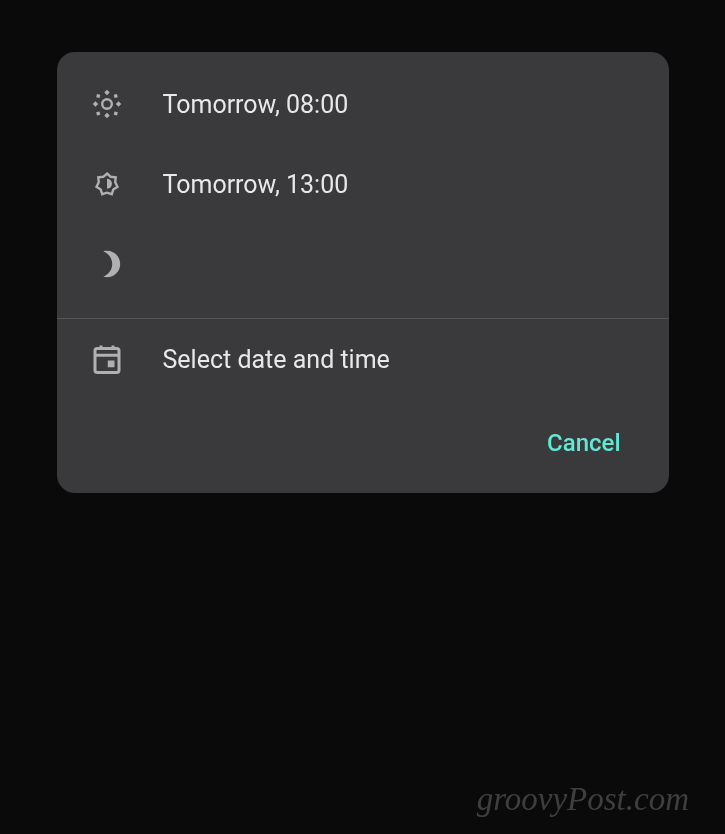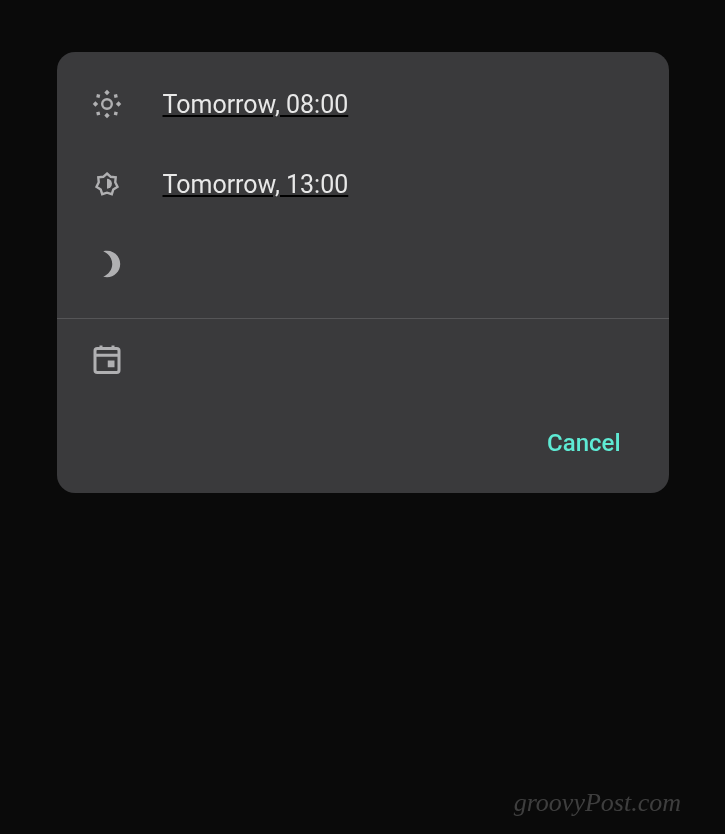--- a/index.html
+++ b/index.html
@@ -34,21 +34,20 @@
       margin-bottom: 10px;
     }
     .subtitle {
       color: #9a9a9c;
       font-size: 22px;
       line-height: 1.4;
       font-weight: 400;
     }
     .option-list {
       padding: 12px 0 0 0;
-      text-decoration: underline;
     }
     .option {
       display: flex;
       align-items: center;
       padding: 22px 32px;
       cursor: pointer;
       gap: 38px;
     }
     .option-icon {
       width: 36px;
@@ -83,25 +82,25 @@
       color: #5eead4;
       font-size: 24px;
       font-weight: 500;
       cursor: pointer;
       padding: 8px 12px;
       font-family: inherit;
     }
     .watermark {
       position: absolute;
       bottom: 16px;
-      right: 44px;
+      right: 36px;
       color: #6a6a6a;
       font-family: Georgia, "Times New Roman", serif;
       font-style: italic;
-      font-size: 26px;
+      font-size: 33px;
       opacity: 0.55;
     }
   </style>
 </head>
 <body>
 
 <div class="dialog">
 
 
   <div class="option-list">
@@ -146,20 +145,21 @@
     <div class="option">
       <span class="option-icon">
         <svg viewBox="0 0 24 24" fill="none" stroke="#b0b0b2" stroke-width="2">
           <rect x="4" y="5" width="16" height="16" rx="1.5"></rect>
           <line x1="4" y1="9.5" x2="20" y2="9.5"></line>
           <rect x="12.5" y="13" width="4.5" height="4.5" fill="#b0b0b2" stroke="none"></rect>
           <line x1="8" y1="3" x2="8" y2="6"></line>
           <line x1="16" y1="3" x2="16" y2="6"></line>
         </svg>
       </span>
+      <span class="option-label">Select date and time</span>
     </div>
 
   </div>
 
   <div class="actions">
     <button class="cancel-btn">Cancel</button>
   </div>
 
 </div>
 

